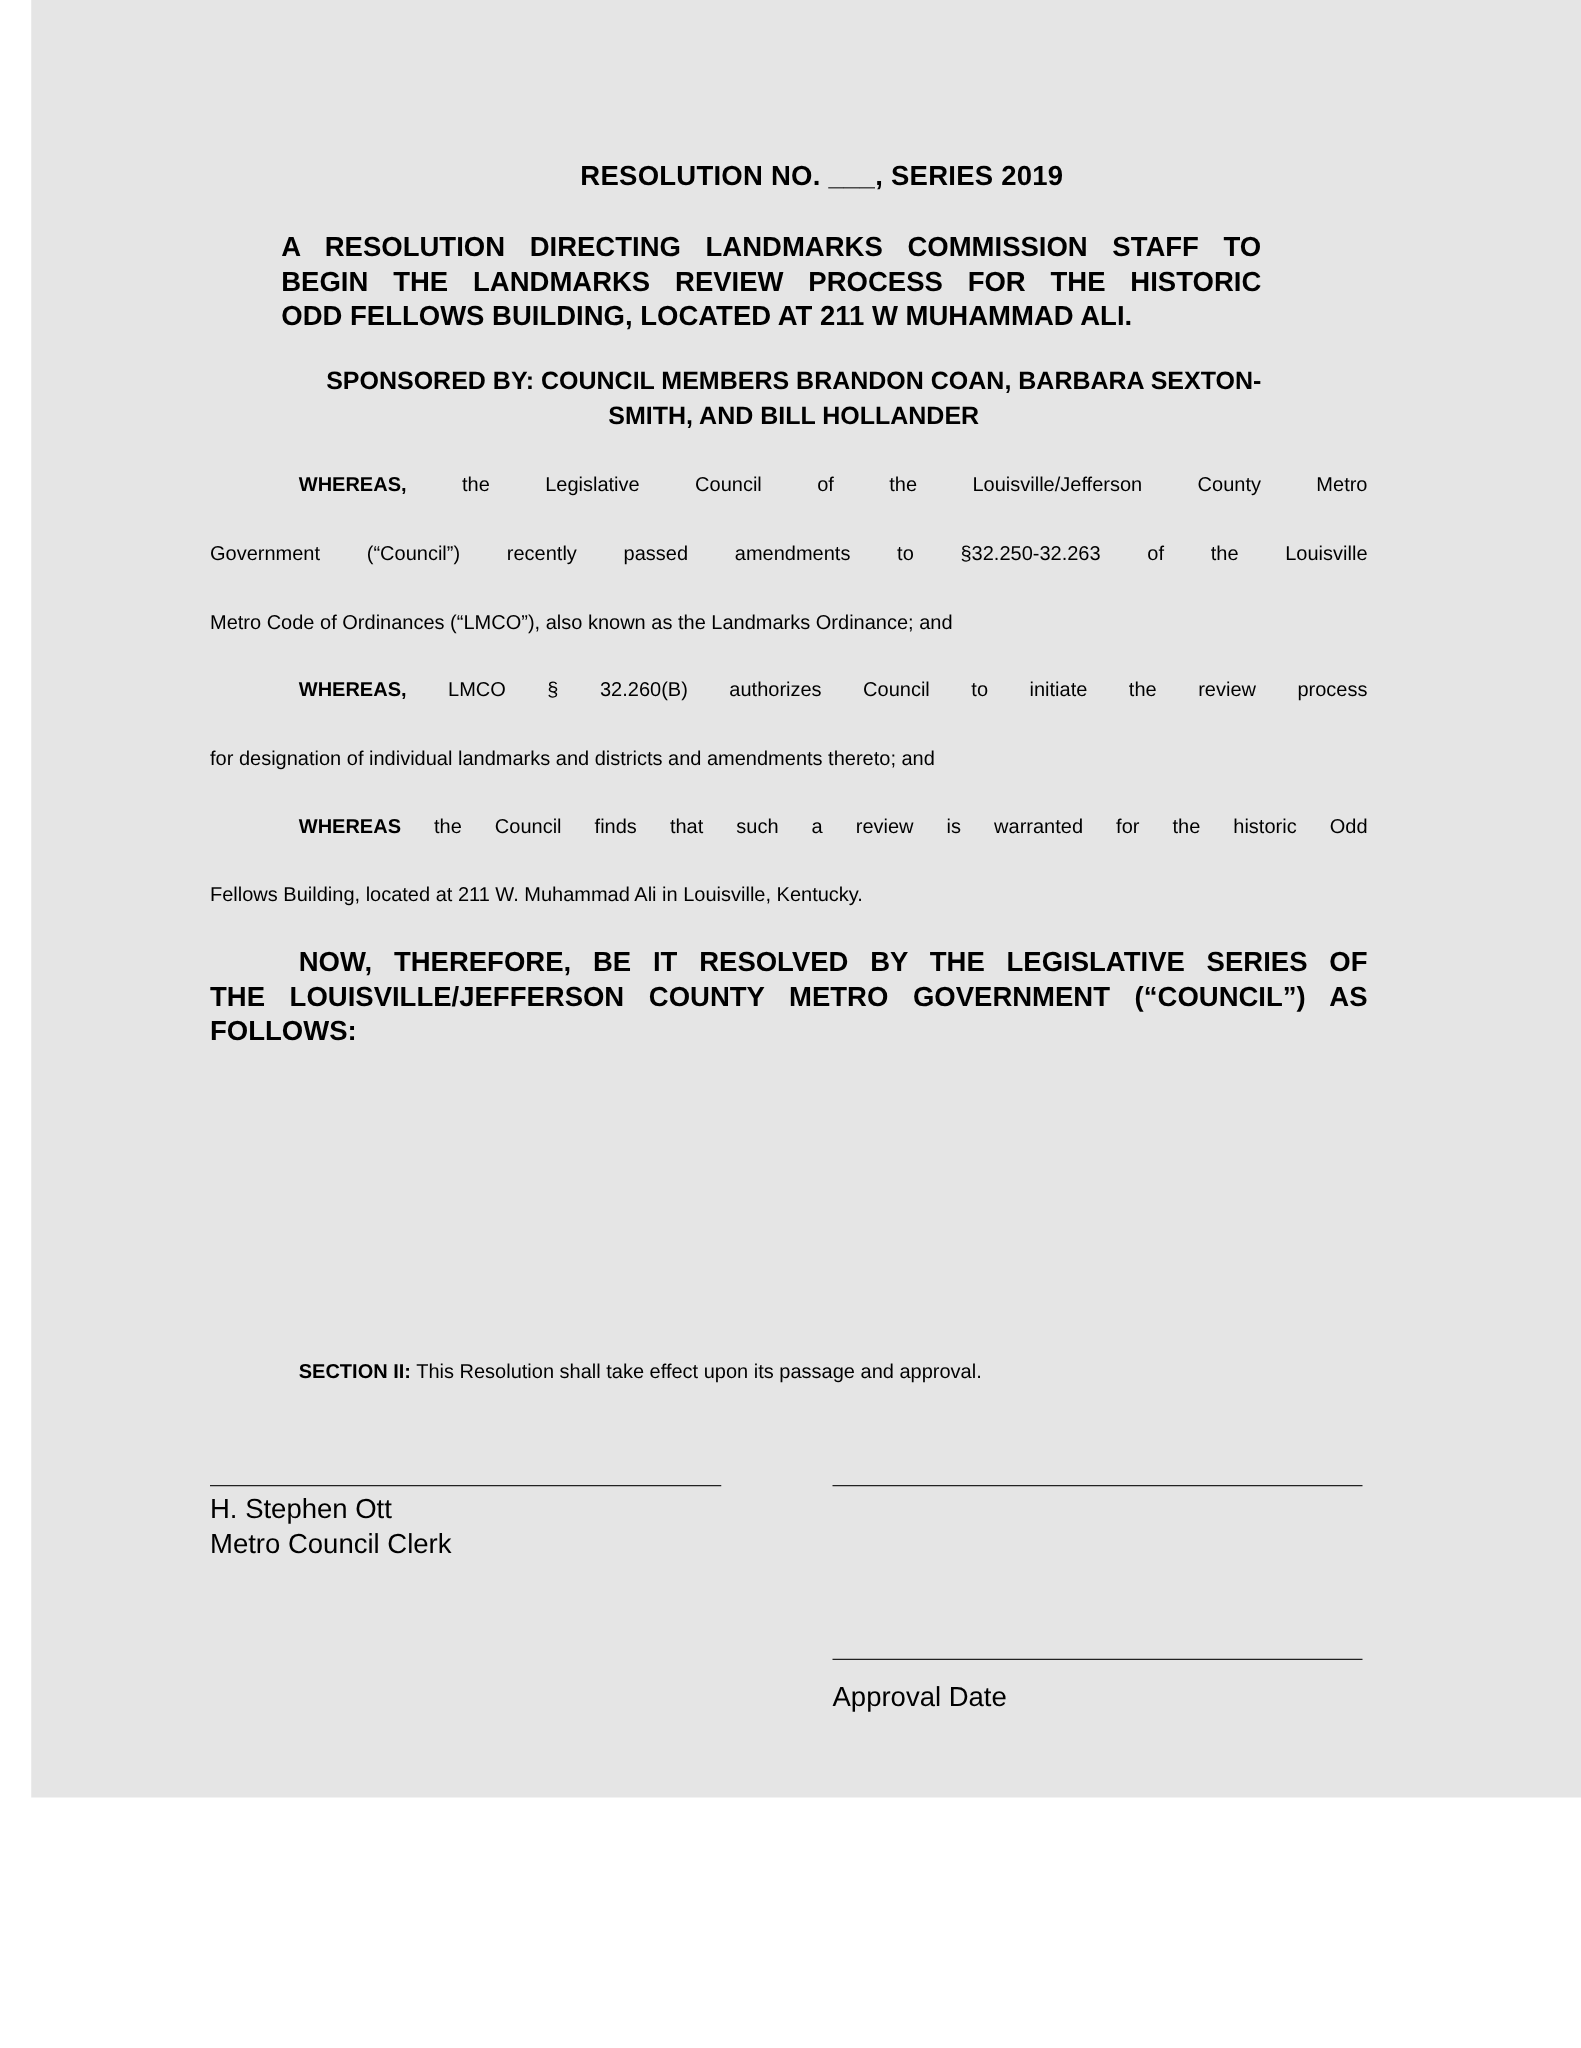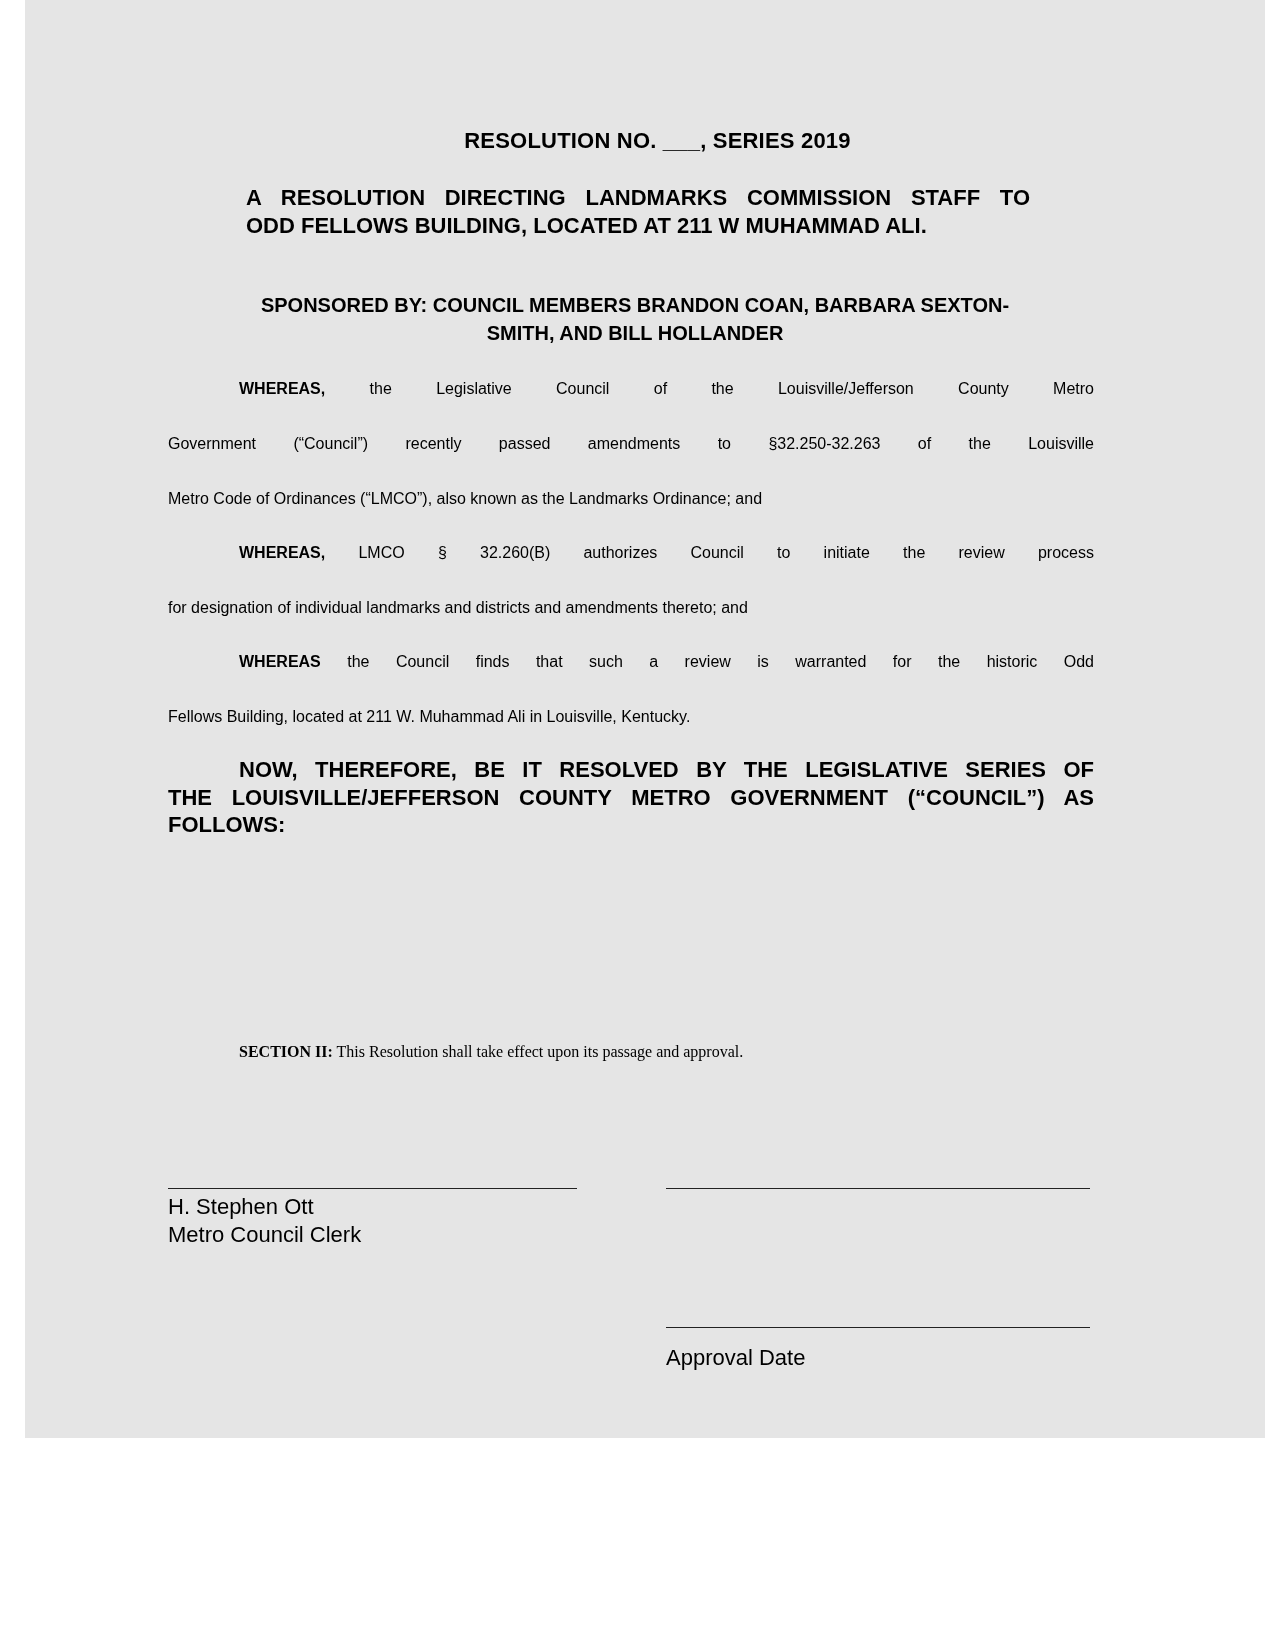--- a/index.html
+++ b/index.html
@@ -25,21 +25,21 @@
     }
     .abs { position: absolute; margin: 0; }
     .title {
       left: 0; width: 1265px; top: 128px;
       text-align: center;
       font-size: 22px;
       font-weight: bold;
       letter-spacing: 0.2px;
     }
     .caption {
-      left: 221px; width: 784px; top: 184px;
+      left: 200px; width: 784px; top: 184px;
       font-size: 22px;
       font-weight: bold;
       line-height: 27.5px;
       text-align: justify;
       text-align-last: left;
     }
     .caption span { display: block; text-align: justify; text-align-last: justify; }
     .caption span.last { text-align-last: left; }
     .sponsor {
       left: 150px; width: 920px; top: 292px;
@@ -85,20 +85,21 @@
   </style>
 </head>
 <body>
 
 <div class="page">
 
   <h1 class="abs title">RESOLUTION NO. ___, SERIES 2019</h1>
 
   <div class="abs caption">
     <span>A RESOLUTION DIRECTING LANDMARKS COMMISSION STAFF TO</span>
+    <span>BEGIN THE LANDMARKS REVIEW PROCESS FOR THE HISTORIC</span>
     <span class="last">ODD FELLOWS BUILDING, LOCATED AT 211 W MUHAMMAD ALI.</span>
   </div>
 
   <div class="abs sponsor">
     <span style="display:block">SPONSORED BY: COUNCIL MEMBERS BRANDON COAN, BARBARA SEXTON-</span>
     <span style="display:block">SMITH, AND BILL HOLLANDER</span>
   </div>
 
   <div class="abs para" style="top: 361px;">
     <span class="line justify indent"><b>WHEREAS,</b><span> the Legislative Council of the Louisville/Jefferson County Metro</span></span>
@@ -116,21 +117,21 @@
     <span class="line">Fellows Building, located at 211 W. Muhammad Ali in Louisville, Kentucky.</span>
   </div>
 
   <div class="abs resolve">
     <span class="j" style="padding-left:71px">NOW, THEREFORE, BE IT RESOLVED BY THE LEGISLATIVE SERIES OF</span>
     <span class="j">THE LOUISVILLE/JEFFERSON COUNTY METRO GOVERNMENT (“COUNCIL”) AS</span>
     <span>FOLLOWS:</span>
   </div>
 
 
-  <div class="abs para" style="top: 1024px; font-family: Liberation Serif, serif;">
+  <div class="abs para" style="top: 1070px;">
     <span class="line indent"><b>SECTION II:</b><span> This Resolution shall take effect upon its passage and approval.</span></span>
   </div>
 
   <div class="sig-line" style="left:143px; top:1188px; width:409px;"></div>
   <div class="abs sig-text" style="left:143px; top:1193px;">
     <span>H. Stephen Ott</span>
     <span>Metro Council Clerk</span>
   </div>
 
   <div class="sig-line" style="left:641px; top:1188px; width:424px;"></div>

